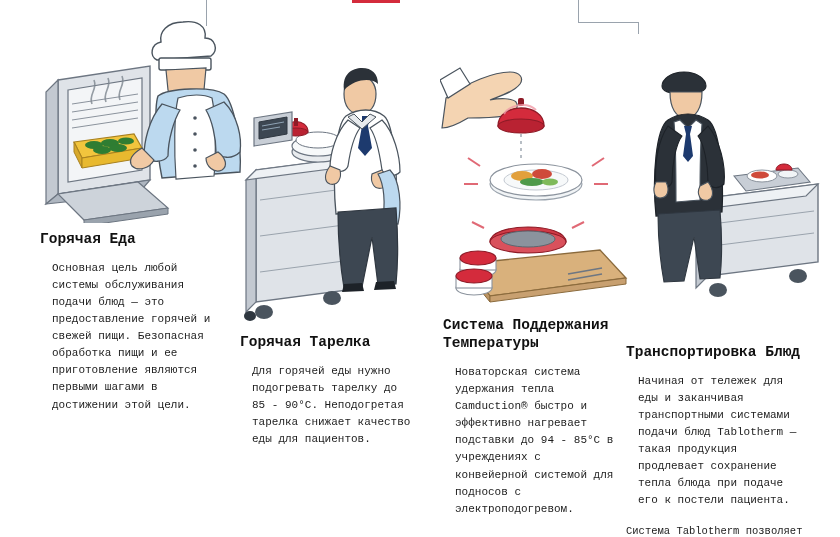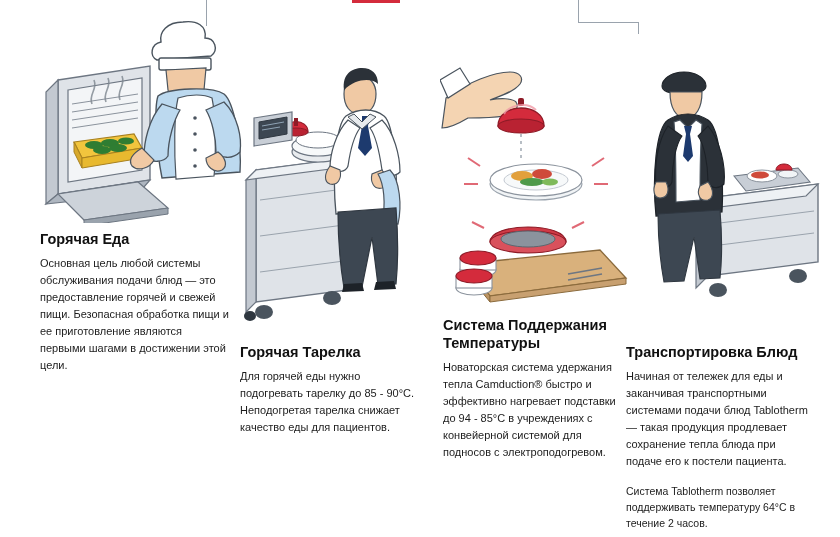--- a/index.html
+++ b/index.html
@@ -12,47 +12,48 @@
     background: #ffffff;
     font-family: "Liberation Sans", sans-serif;
     color: #1a1a1a;
     overflow: hidden;
     position: relative;
   }
   .page {
     position: relative;
     width: 840px;
     height: 537px;
+    font-family: Liberation Mono, monospace;
   }
   .col {
     position: absolute;
     box-sizing: border-box;
   }
   .col-title {
     font-size: 14.5px;
     font-weight: bold;
     color: #111111;
     line-height: 1.25;
     margin: 0 0 7px 0;
   }
   .col-body {
     font-size: 11px;
     line-height: 1.55;
     color: #1c1c1c;
-    margin: 0;
+    margin: 12px;
   }
   .col-note {
     font-size: 10.5px;
     line-height: 1.5;
     color: #1c1c1c;
     margin: 14px 0 12px 0;
   }
   
   #col1 { left: 40px;  top: 230px; width: 190px; }
-  #col2 { left: 240px; top: 343px; width: 186px; }
+  #col2 { left: 240px; top: 333px; width: 186px; }
   #col3 { left: 443px; top: 316px; width: 186px; }
   #col4 { left: 626px; top: 343px; width: 186px; }
 
   .art {
     position: absolute;
   }
   
   .rule {
     position: absolute;
     background: #9aa3ad;

